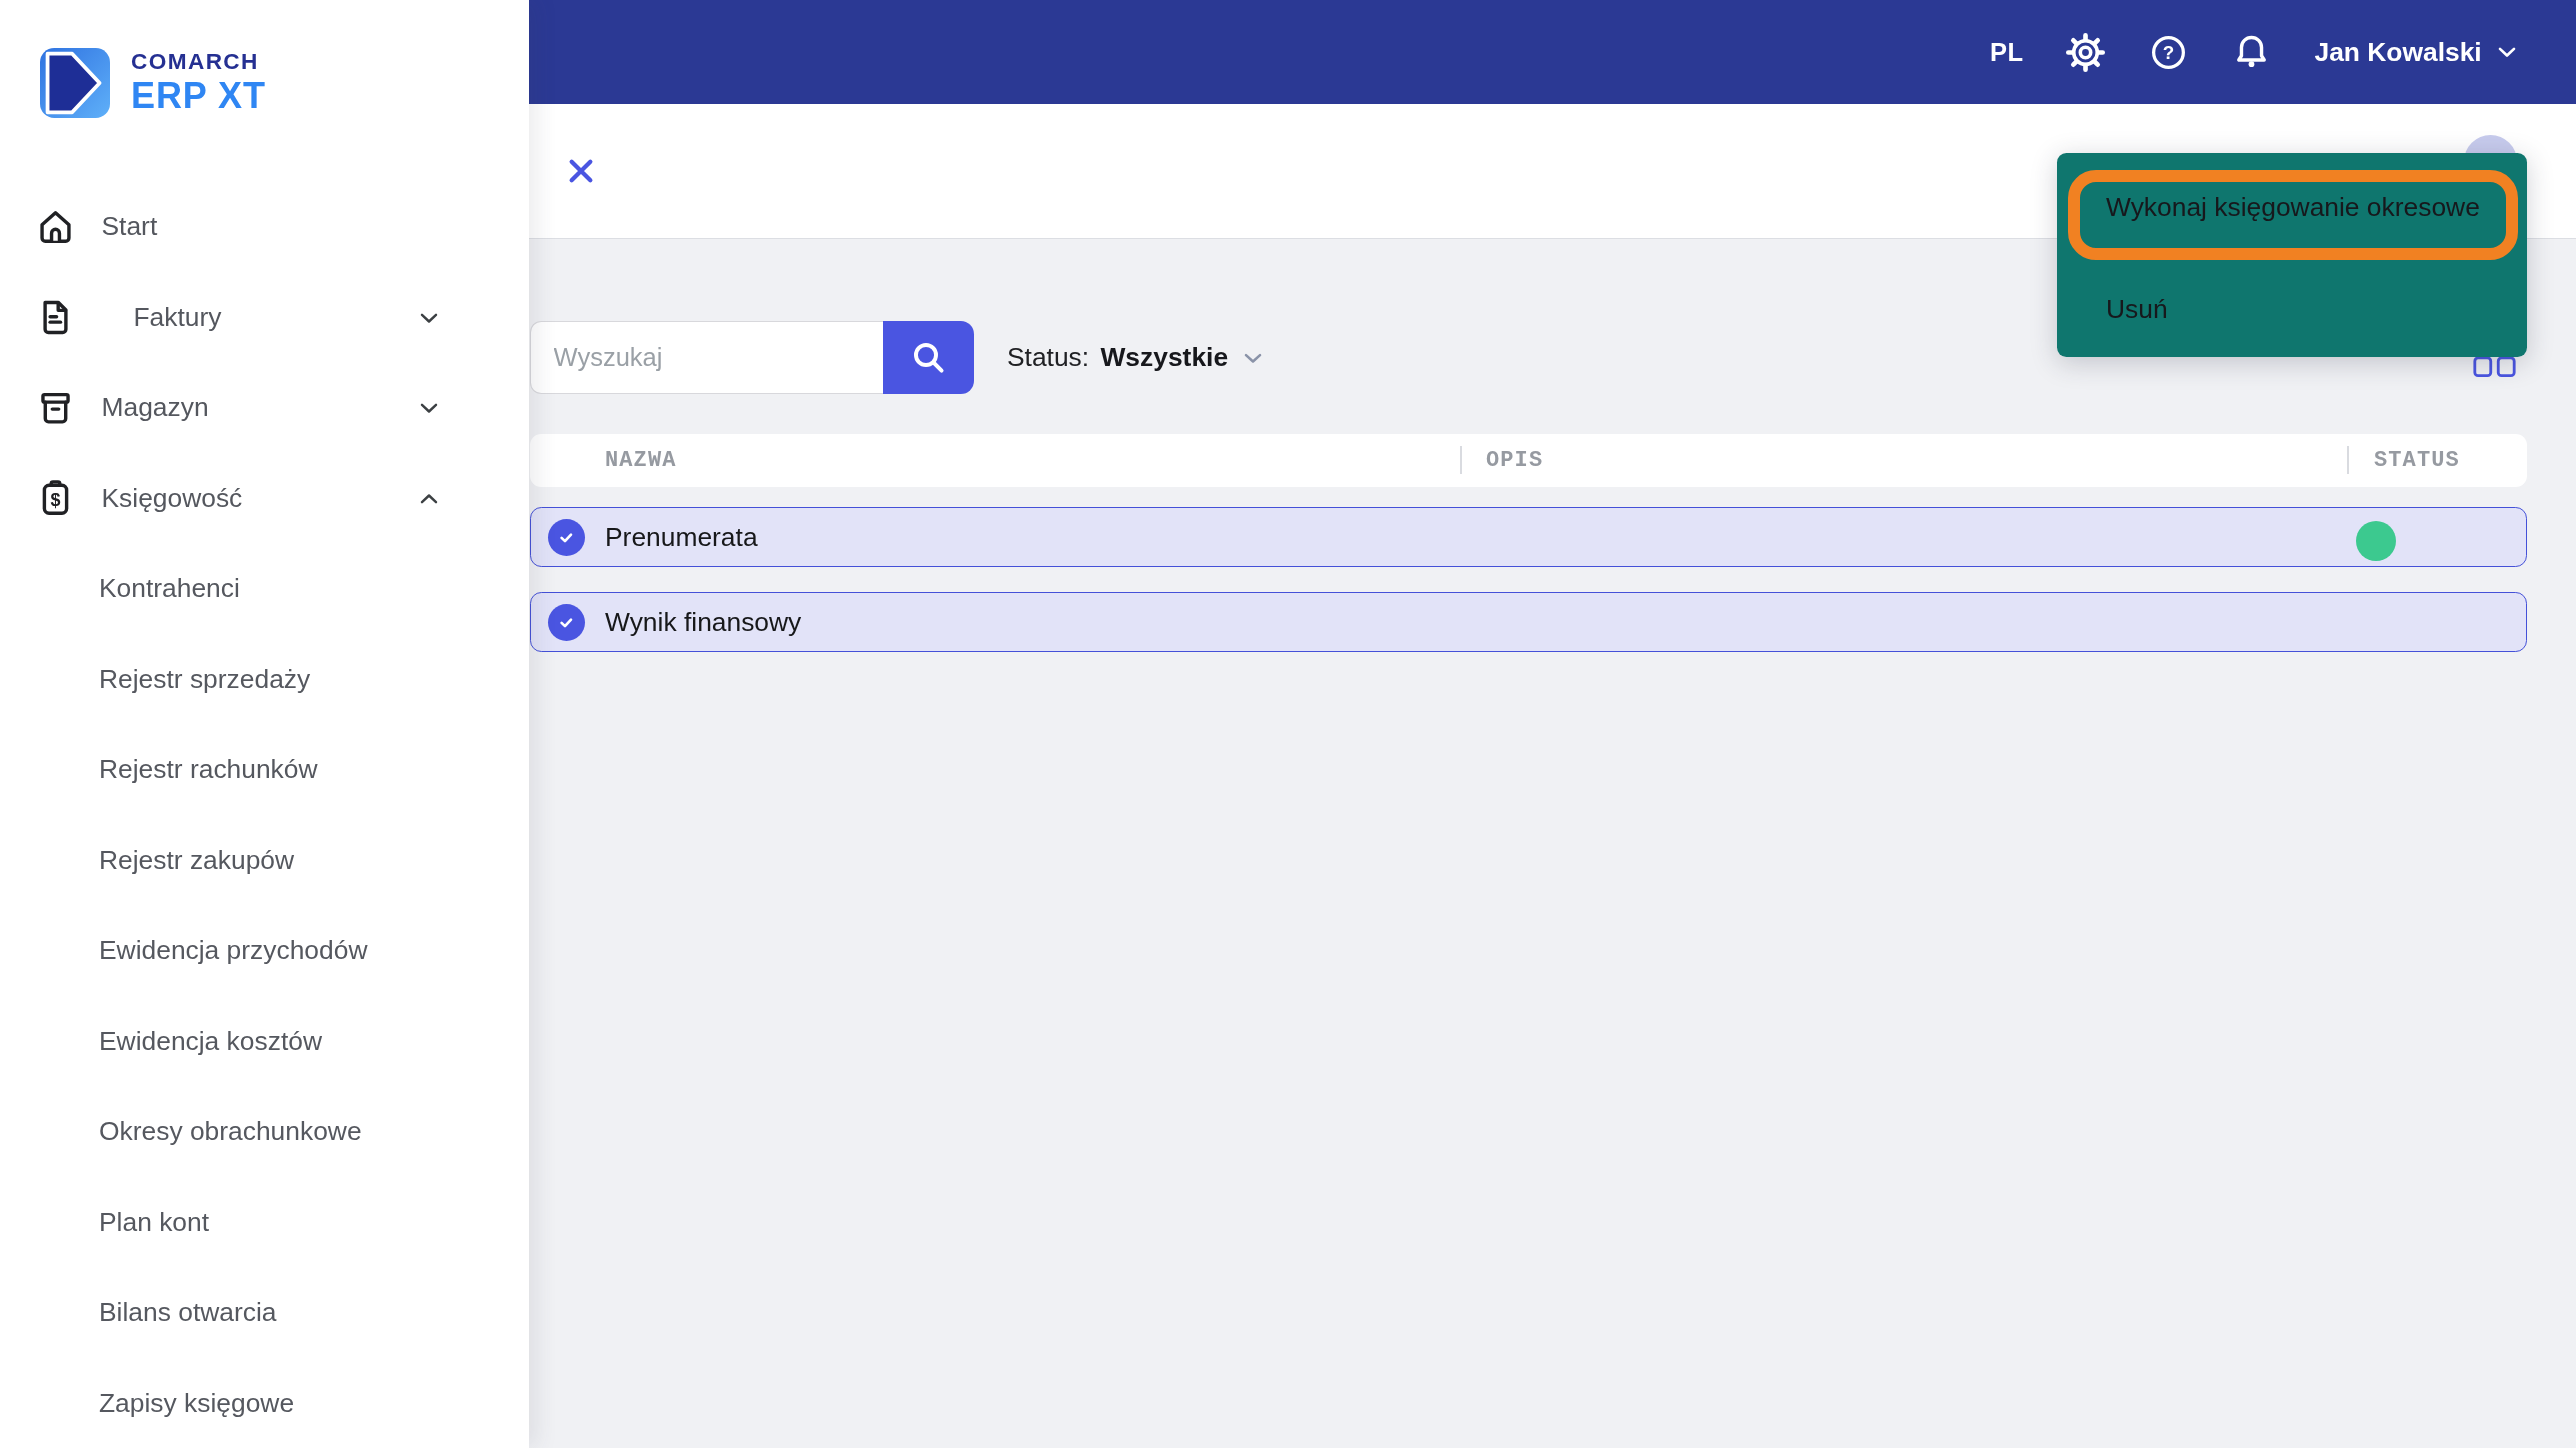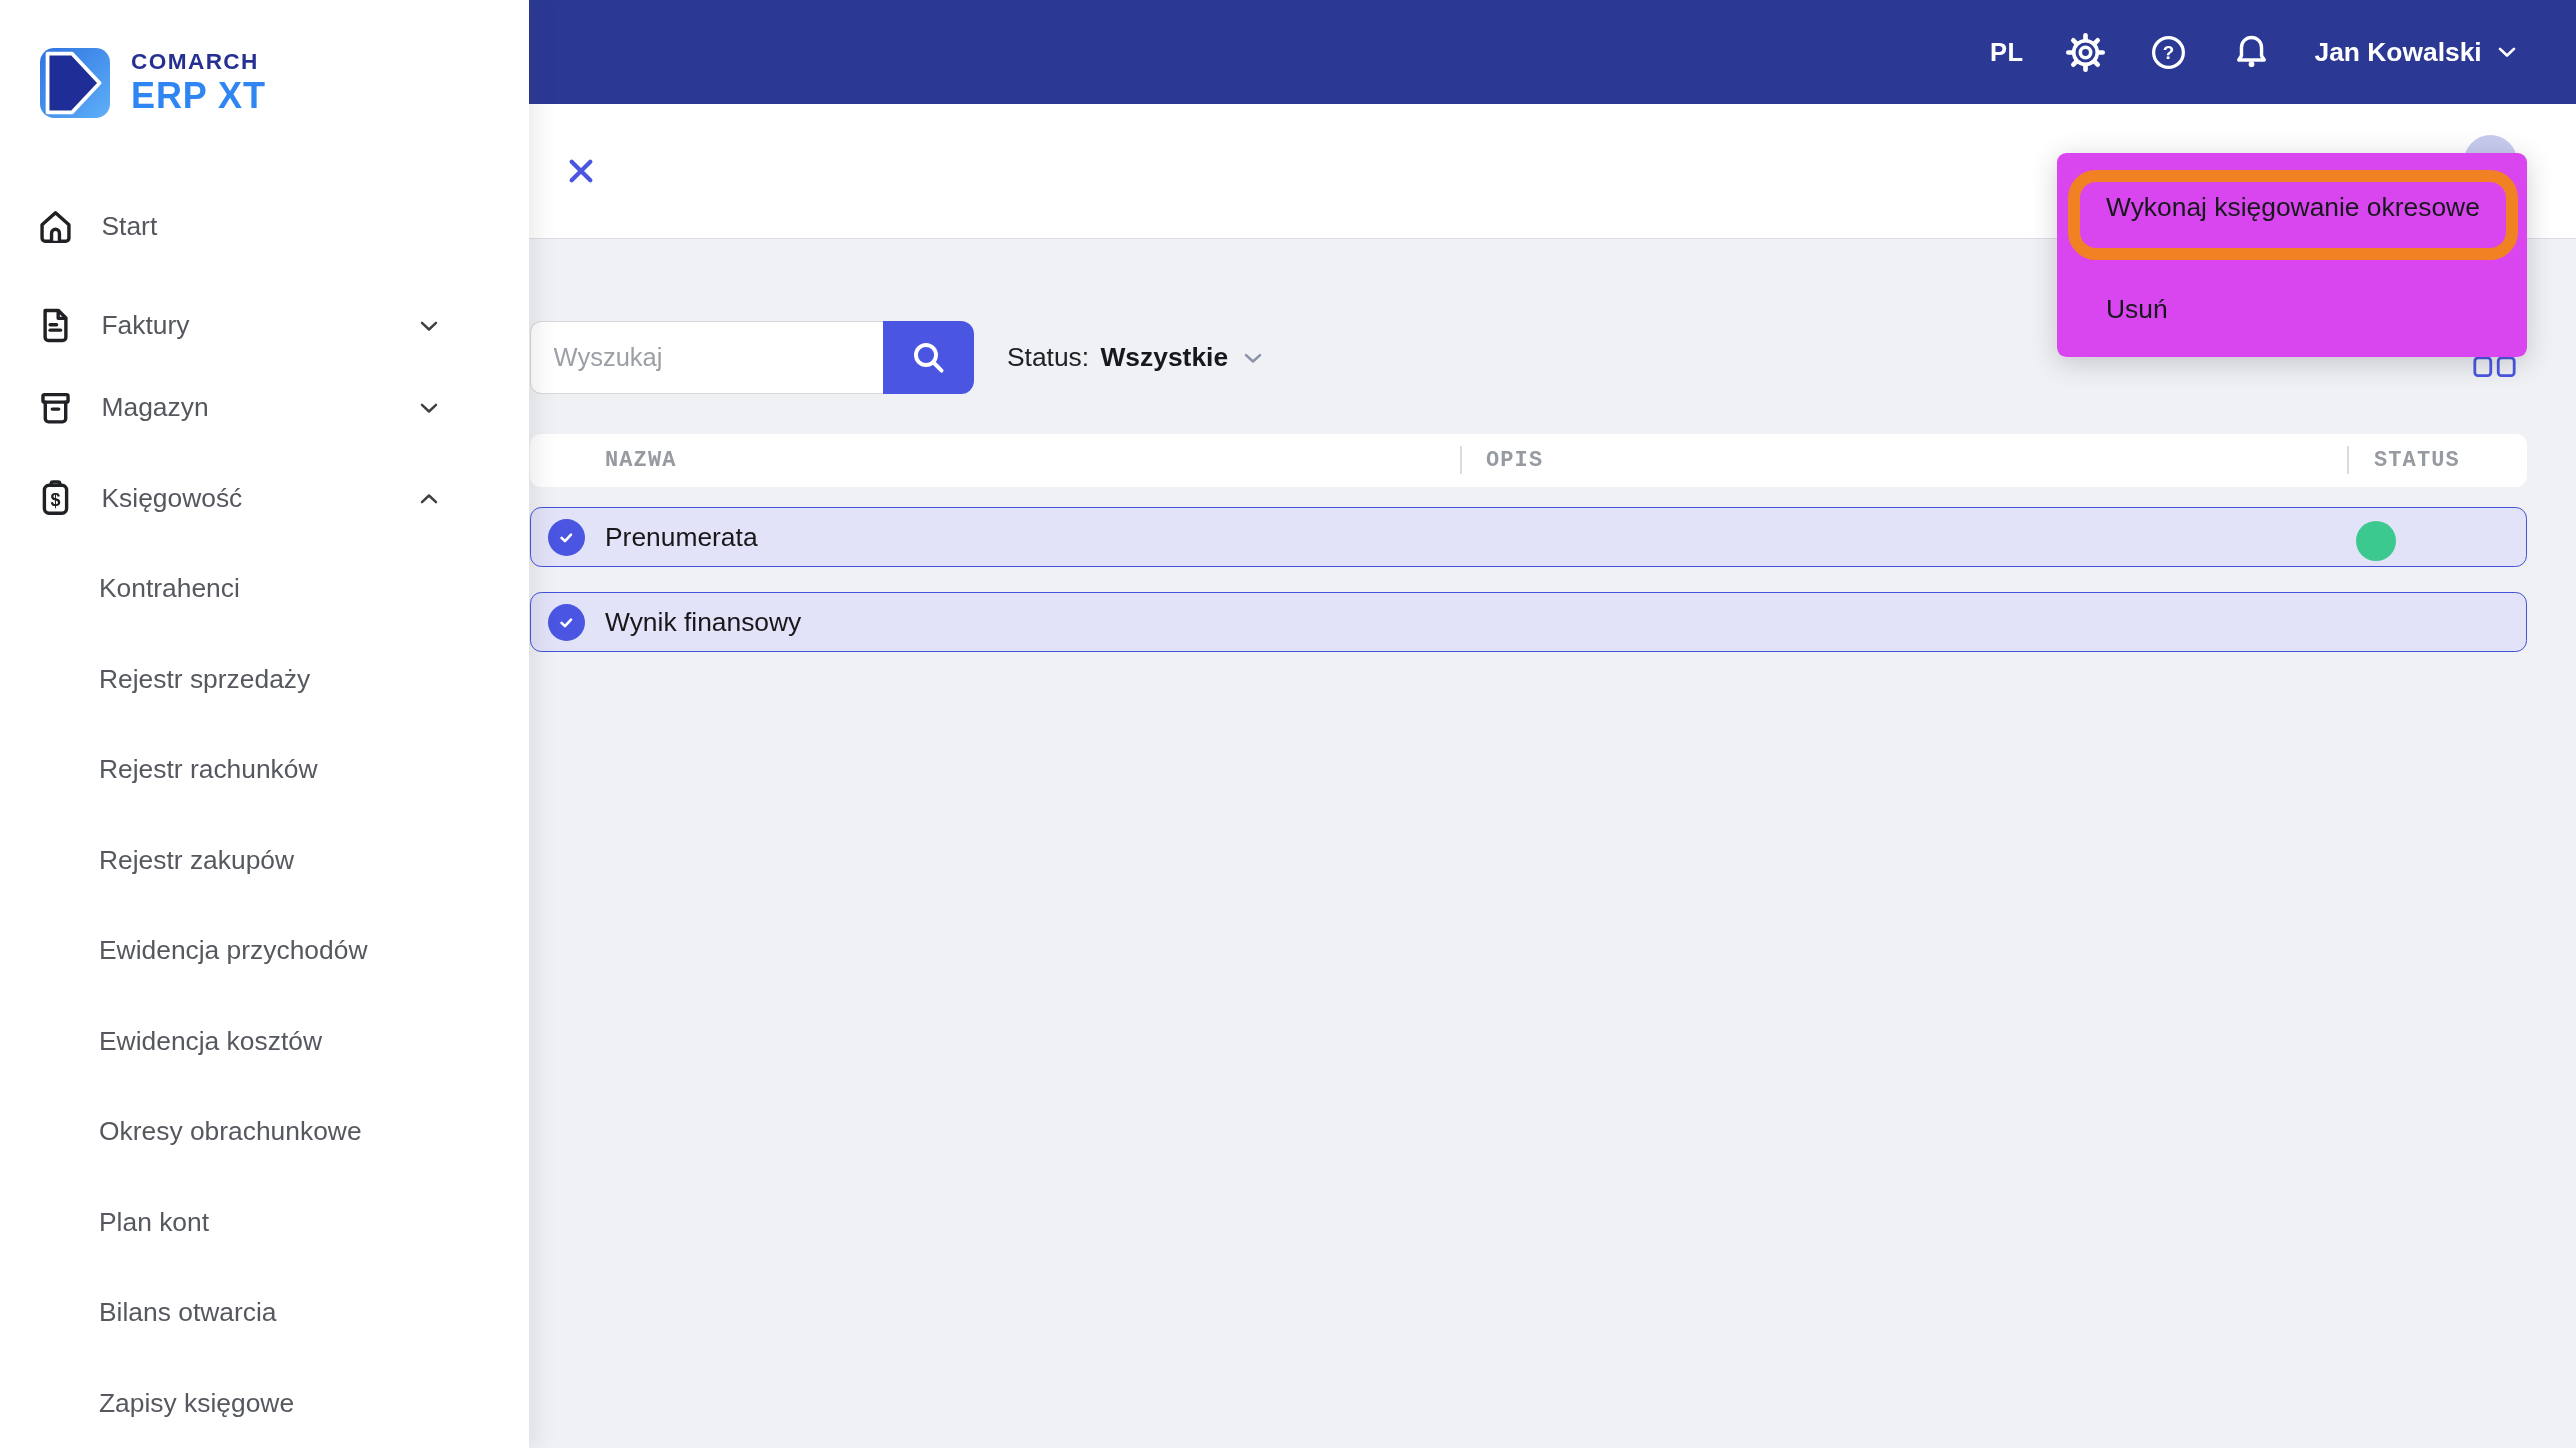--- a/index.html
+++ b/index.html
@@ -78,21 +78,21 @@
   .trow .cbx{
     width:37px;height:37px;border-radius:50%;background:#4a55e1;margin-left:17px;
     display:flex;align-items:center;justify-content:center;flex:0 0 auto;
   }
   .trow .rname{font-size:26.4px;color:#17181a;margin-left:20px;}
   .status-dot{position:absolute;left:1825px;top:13.2px;width:40px;height:40px;border-radius:50%;}
 
   
   .fab-circle{left:2464px;top:135px;width:53px;height:53px;border-radius:50%;background:#c7cbed;z-index:2;cursor:pointer;}
   .menu-card{
-    left:2057px;top:153px;width:470px;height:204px;background:#d946ef;border-radius:9.4px;
+    left:2057px;top:153px;width:470px;height:204px;background:#0f766e;border-radius:9.4px;
     box-shadow:0 5.7px 26.4px rgba(40,45,70,.22);z-index:5;display:flex;flex-direction:column;
   }
   .menu-item{display:flex;align-items:center;padding-left:49px;font-size:26.4px;color:#17181c;cursor:pointer;}
   .menu-item.mi-0{height:109px;}
   .menu-item.mi-1{height:94px;}
   .annotation{
     left:2068px;top:170px;width:450px;height:90px;border:12.3px solid #f18122;
     border-radius:28px;z-index:6;pointer-events:none;
   }
 
@@ -153,21 +153,21 @@
     </div>
 
     <div class="abs nav-item" style="top:181px;">
       <svg class="nico" viewBox="0 0 24 24" fill="none" stroke="#202124" stroke-width="1.9" stroke-linecap="round" stroke-linejoin="round">
         <path d="M4.5 11 L12 4.3 L19.5 11 V18.4 A1.8 1.8 0 0 1 17.7 20.2 H6.3 A1.8 1.8 0 0 1 4.5 18.4 Z"></path>
         <path d="M9.8 20 V15.7 A2.2 2.2 0 0 1 14.2 15.7 V20" fill="#fff"></path>
       </svg>
       <span class="lbl">Start</span>
     </div>
 
-    <div class="abs nav-item" style="top:280px;">
+    <div class="abs nav-item" style="top:272px;gap:32px;">
       <svg class="nico" viewBox="0 0 24 24" fill="none" stroke="#202124" stroke-width="1.9" stroke-linecap="round" stroke-linejoin="round">
         <path d="M6.2 3.6 H13.6 L17.8 7.8 V18.6 A1.8 1.8 0 0 1 16 20.4 H8 A1.8 1.8 0 0 1 6.2 18.6 Z"></path>
         <path d="M13.5 3.9 V8 H17.6"></path>
         <path d="M9 11.6 H12.6"></path>
           <path d="M9 14.6 H14.8"></path>
       </svg>
       <span class="lbl">Faktury</span>
       <svg class="chev" viewBox="0 0 24 24" fill="none" stroke="#3c4043" stroke-width="2.1" stroke-linecap="round" stroke-linejoin="round">
           <path d="M6 9.3 L12 15 L18 9.3"></path>
         </svg>

